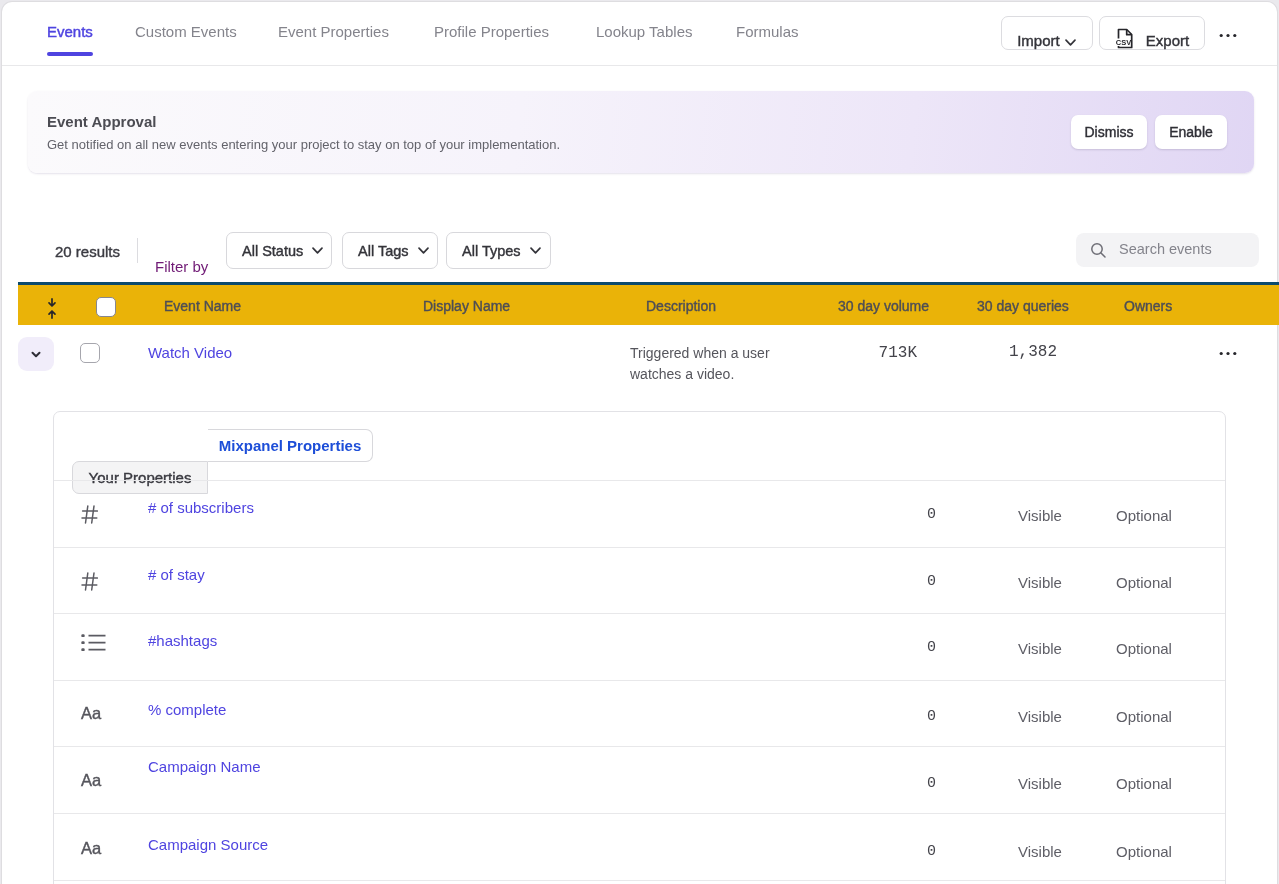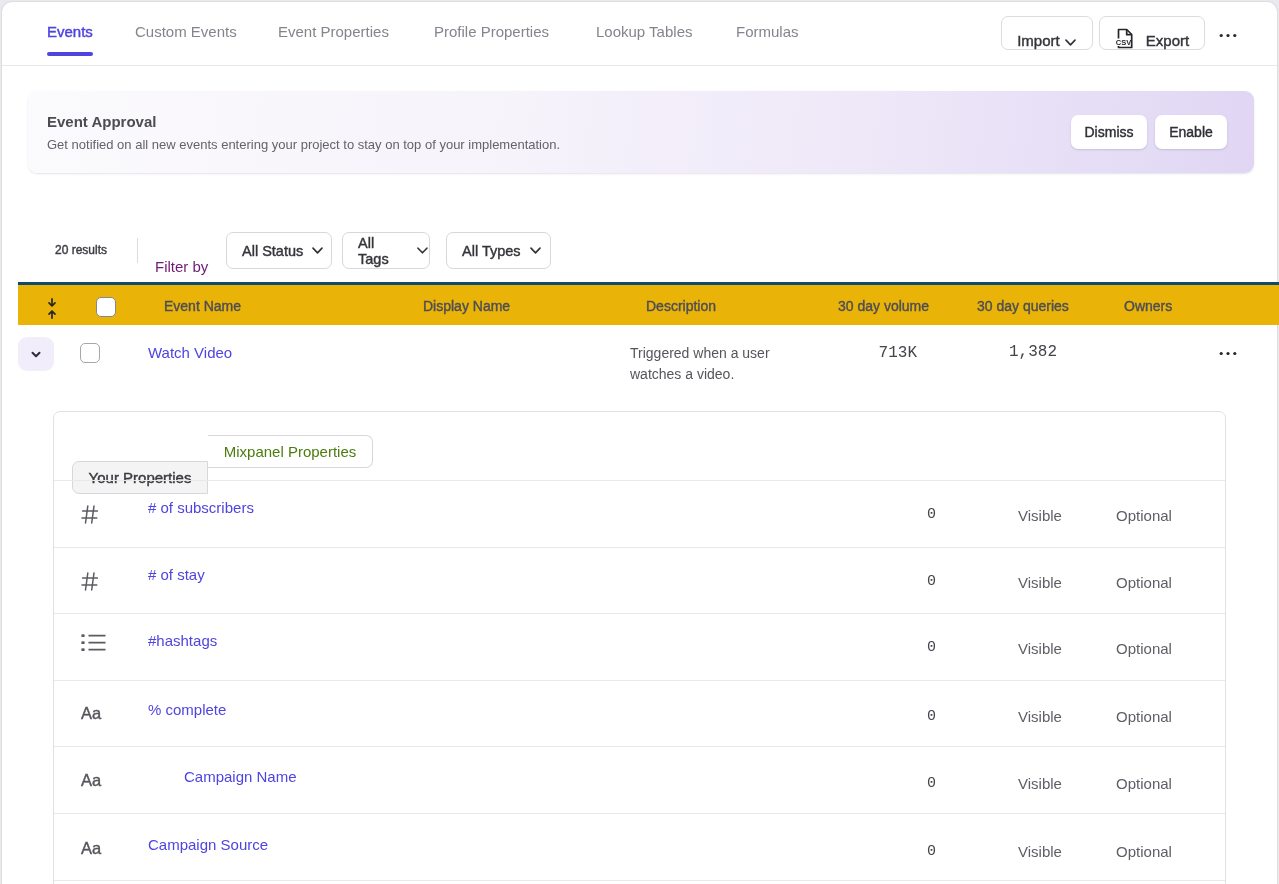--- a/index.html
+++ b/index.html
@@ -84,41 +84,48 @@
     </svg>
   </div>
 
   <div id="banner">
     <h3>Event Approval</h3>
     <p>Get notified on all new events entering your project to stay on top of your implementation.</p>
     <div class="bnbtn" style="left:1043px; width:76px;">Dismiss</div>
     <div class="bnbtn" style="left:1127px; width:72px;">Enable</div>
   </div>
 
-  <div class="abs" style="left:53px; top:241px; font-size:12px; -webkit-text-stroke:0.4px #3c3c43; color:#3c3c43;">20 results</div>
+  <div class="abs" style="left:53px; top:241px; font-size:15px; -webkit-text-stroke:0.4px #3c3c43; color:#3c3c43;">20 results</div>
   <div class="abs" style="left:135px; top:236px; width:1px; height:25px; background:#dcdce0;"></div>
   <div class="abs" style="left:153px; top:256px; font-size:15px; font-weight:500; color:#701a75;">Filter by</div>
   <div class="fdrop" style="left:224px; width:106px;">
         <span style="margin-left:15px;">All Status</span>
     <svg width="13" height="13" viewBox="0 0 13 13" style="margin-left:8px;">
           <path d="M2 4.2 L6.5 8.8 L11 4.2" fill="none" stroke="#34343a" stroke-width="1.7" stroke-linecap="round" stroke-linejoin="round"></path>
         </svg>
       </div>
-  <div class="fdrop" style="left:340px; width:88px;">
+  <div class="fdrop" style="left:340px; width:96px;">
         <span style="margin-left:15px;">All Tags</span>
     <svg width="13" height="13" viewBox="0 0 13 13" style="margin-left:8px;">
           <path d="M2 4.2 L6.5 8.8 L11 4.2" fill="none" stroke="#34343a" stroke-width="1.7" stroke-linecap="round" stroke-linejoin="round"></path>
         </svg>
       </div>
   <div class="fdrop" style="left:444px; width:105px;">
         <span style="margin-left:15px;">All Types</span>
     <svg width="13" height="13" viewBox="0 0 13 13" style="margin-left:8px;">
           <path d="M2 4.2 L6.5 8.8 L11 4.2" fill="none" stroke="#34343a" stroke-width="1.7" stroke-linecap="round" stroke-linejoin="round"></path>
         </svg>
       </div>
+  <div class="abs" style="left:1074px; top:231px; width:183px; height:34px; background:#f3f3f5; border-radius:8px;">
+    <svg width="17" height="17" viewBox="0 0 17 17" style="position:absolute; left:14px; top:9px;">
+      <circle cx="7" cy="7" r="5.2" fill="none" stroke="#6e6e76" stroke-width="1.5"></circle>
+      <path d="M11 11 L15 15" stroke="#6e6e76" stroke-width="1.5" stroke-linecap="round"></path>
+    </svg>
+    <span style="position:absolute; left:43px; top:8px; font-size:14.5px; color:#84848c;">Search events</span>
+  </div>
 
   <div id="thead">
     <svg width="16" height="21" viewBox="0 0 16 21" style="position:absolute; left:25.5px; top:13px;">
       <path d="M8 0.9 V7.6 M5 4.9 L8 8 L11 4.9" fill="none" stroke="#26262b" stroke-width="1.7" stroke-linecap="round" stroke-linejoin="round"></path>
       <path d="M8 20.1 V13.4 M5 16.1 L8 13 L11 16.1" fill="none" stroke="#26262b" stroke-width="1.7" stroke-linecap="round" stroke-linejoin="round"></path>
     </svg>
     <div class="cb" style="left:78px; top:12px;"></div>
     <span class="hlab" style="left:146px;">Event Name</span>
     <span class="hlab" style="left:405px;">Display Name</span>
     <span class="hlab" style="left:628px;">Description</span>
@@ -138,21 +145,21 @@
   <div class="abs" style="left:818px; top:342px; width:97px; text-align:right; font-family:'Liberation Mono',monospace; font-size:16px; color:#43434a;">713K</div>
   <div class="abs" style="left:959px; top:341px; width:96px; text-align:right; font-family:'Liberation Mono',monospace; font-size:16px; color:#43434a;">1,382</div>
   <svg class="abs" style="left:1216.5px; top:349px;" width="18" height="5" viewBox="0 0 18 5">
       <circle cx="2.2" cy="2.5" r="1.6" fill="#26262b"></circle>
         <circle cx="9" cy="2.5" r="1.6" fill="#26262b"></circle>
         <circle cx="15.8" cy="2.5" r="1.6" fill="#26262b"></circle>
   </svg>
 
   <div id="panel">
     <div class="seg" style="left:18px; width:136px; background:#f4f4f5; color:#3a3a41; -webkit-text-stroke:0.4px #3a3a41; border-radius:7px 0 0 7px;margin-top:32px;">Your Properties</div>
-    <div class="seg" style="left:154px; width:165px; background:#fff; color:#4d7c0f; font-weight:400; border-left:none; border-radius:0 7px 7px 0;margin-top:6px;">Mixpanel Properties</div>
+    <div class="seg" style="left:154px; width:165px; background:#fff; color:#1d4ed8; font-weight:700; border-left:none; border-radius:0 7px 7px 0;">Mixpanel Properties</div>
     <div class="prow" style="top:68px;">
       <svg width="17" height="19" viewBox="0 0 17 19" style="position:absolute; left:26.5px; top:24px;">
         <path d="M6.8 1 L4.5 18 M13 1 L10.7 18 M1.6 6 H16.4 M1 13 H15.8" fill="none" stroke="#5b5b62" stroke-width="1.5" stroke-linecap="round"></path>
       </svg>
           <span class="pname"># of subscribers</span>
       <span class="pzero">0</span>
           <span class="pvis">Visible</span>
           <span class="popt">Optional</span>
     </div>
     <div class="prow" style="top:134.5px;">
@@ -178,21 +185,21 @@
     </div>
     <div class="prow" style="top:267.5px;">
       <span class="picon" style="top:23px;">Aa</span>
           <span class="pname" style="top:20px;">% complete</span>
       <span class="pzero" style="top:27px;">0</span>
           <span class="pvis" style="top:27px;">Visible</span>
           <span class="popt" style="top:27px;">Optional</span>
     </div>
     <div class="prow" style="top:334px;">
       <span class="picon" style="top:24px;">Aa</span>
-          <span class="pname" style="top:21px;margin-left:36px;">Campaign Name</span>
+          <span class="pname" style="top:11px;">Campaign Name</span>
       <span class="pzero" style="top:28px;">0</span>
           <span class="pvis" style="top:28px;">Visible</span>
           <span class="popt" style="top:28px;">Optional</span>
     </div>
     <div class="prow" style="top:400.5px;">
       <span class="picon" style="top:25px;">Aa</span>
           <span class="pname" style="top:22px;">Campaign Source</span>
       <span class="pzero" style="top:29px;">0</span>
           <span class="pvis" style="top:29px;">Visible</span>
           <span class="popt" style="top:29px;">Optional</span>

